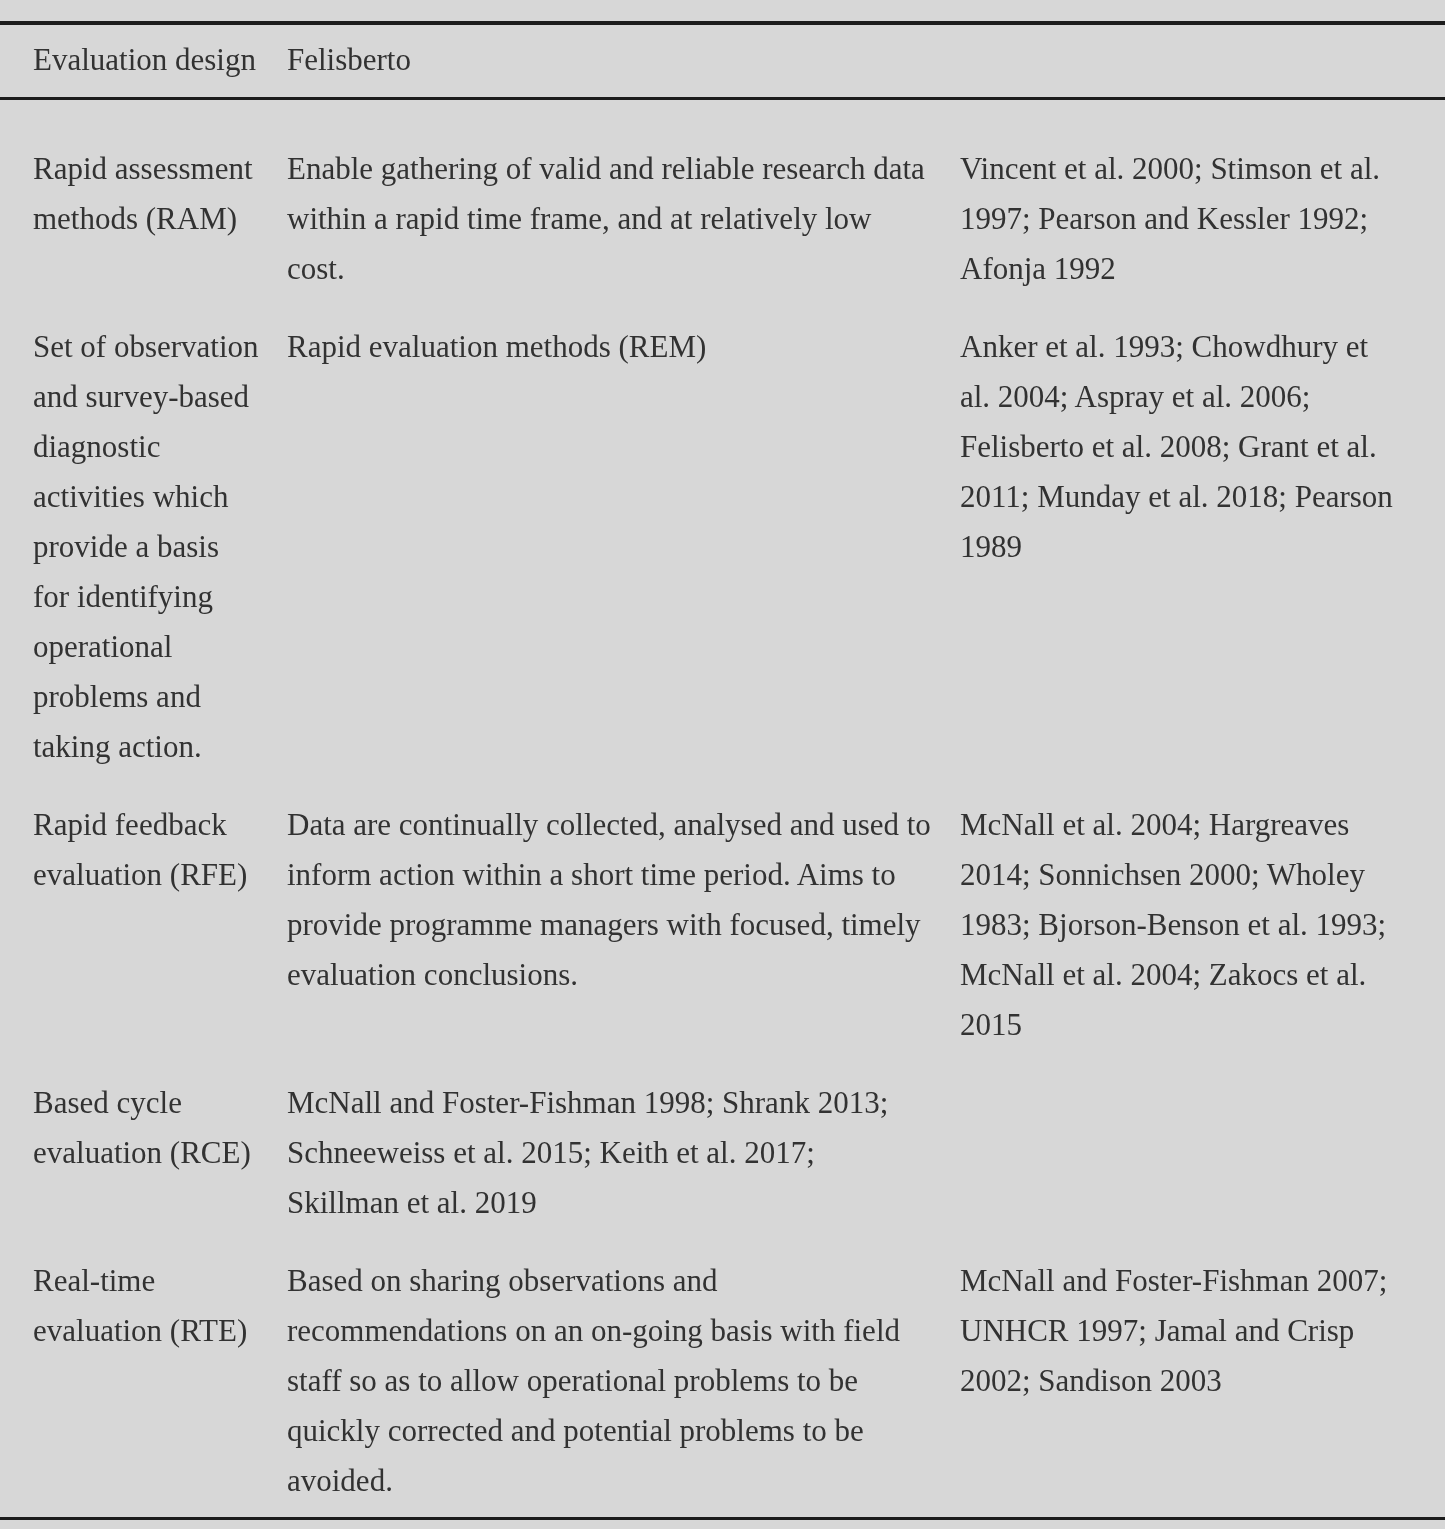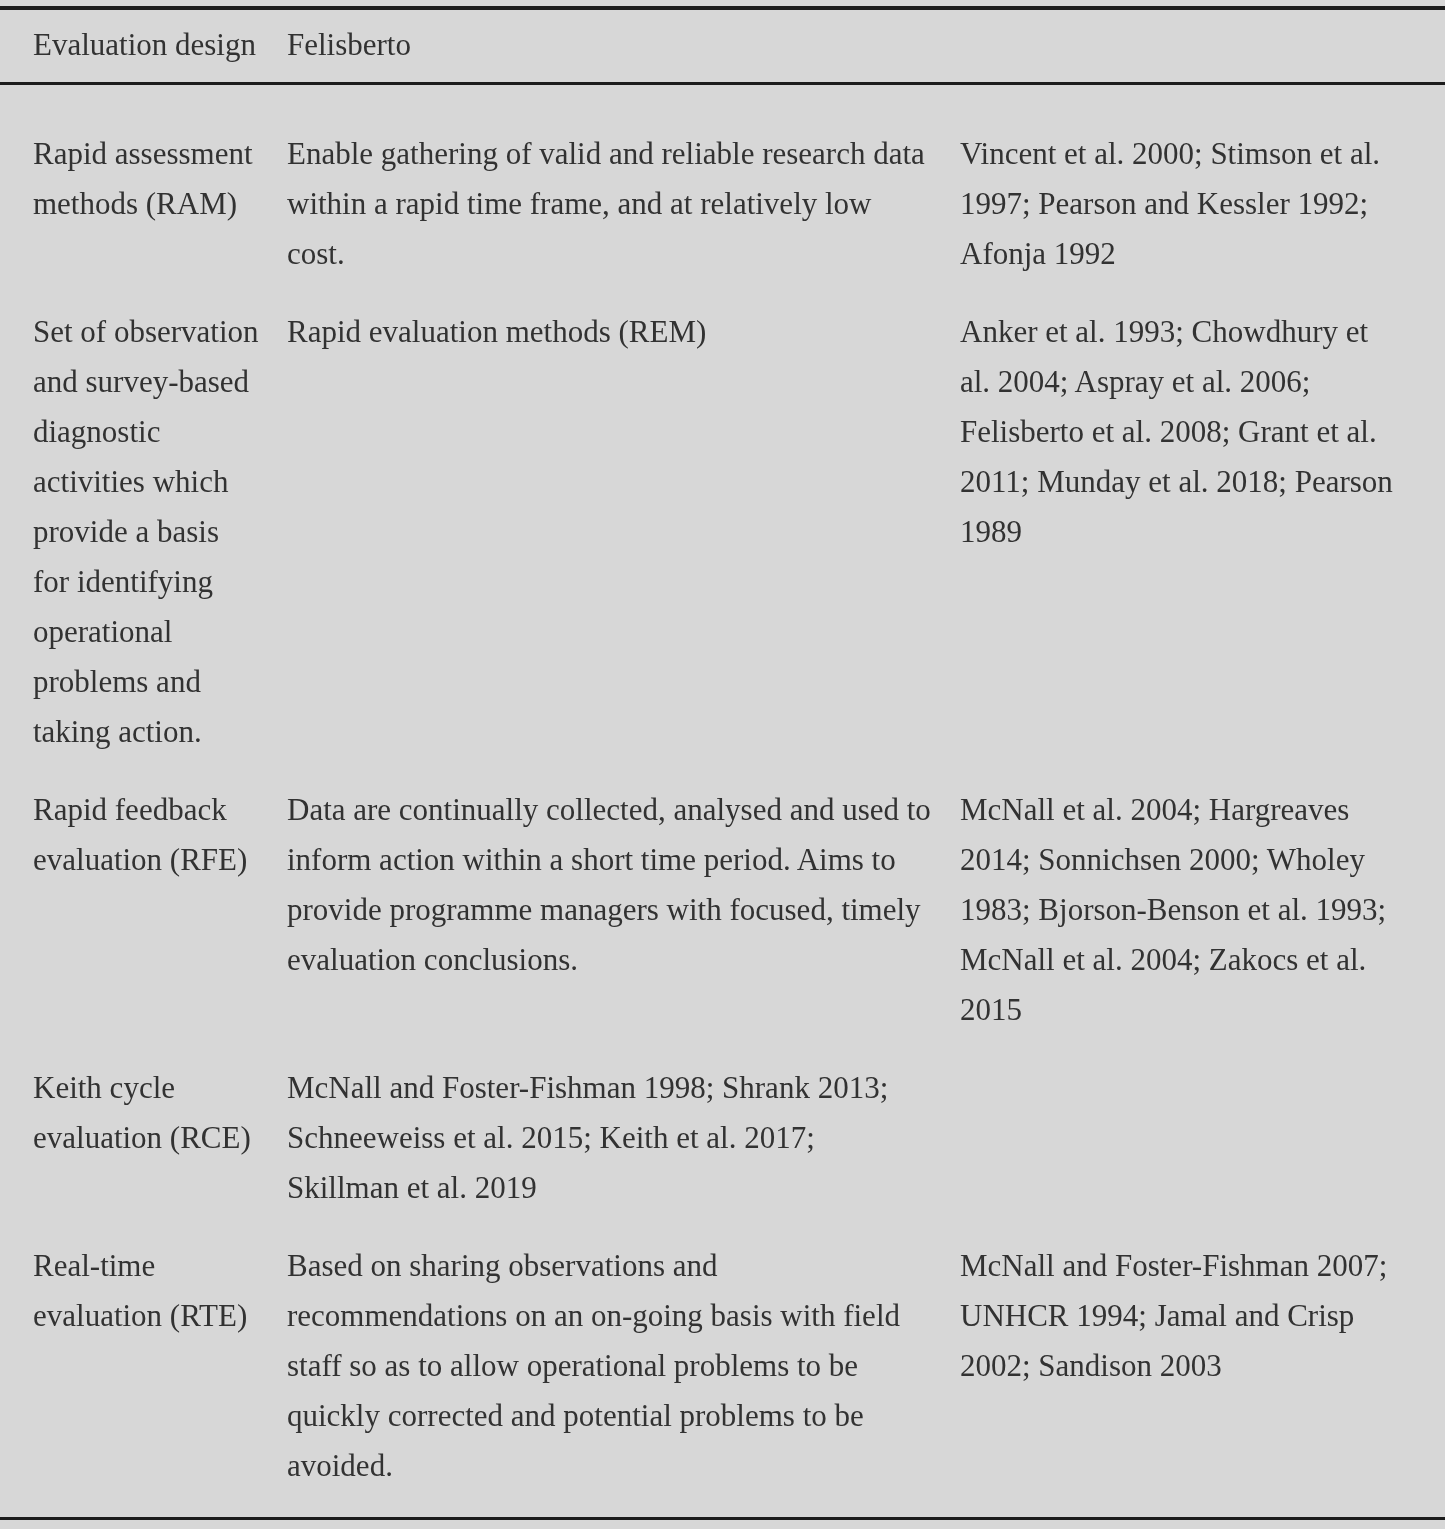--- a/index.html
+++ b/index.html
@@ -14,21 +14,21 @@
     font-size: 31px;
     line-height: 50px;
     color: #323232;
     overflow: hidden;
   }
   .table {
     box-sizing: border-box;
     height: 100%;
     display: flex;
     flex-direction: column;
-    padding-top: 6px;
+    padding-top: 21px;
     padding-bottom: 9px;
   }
   .rule {
     width: 100%;
     background: #1c1c1c;
   }
   .rule-top { height: 4px; }
   .rule-mid { height: 3px; }
   .rule-bottom { height: 3px; }
   .grid {
@@ -82,26 +82,26 @@
       <div class="cell">Anker et al. 1993; Chowdhury et al. 2004; Aspray et al. 2006; Felisberto et al. 2008; Grant et al. 2011; Munday et al. 2018; Pearson 1989</div>
     </div>
 
     <div class="grid row">
       <div class="cell">Rapid feedback evaluation (RFE)</div>
       <div class="cell">Data are continually collected, analysed and used to inform action within a short time period. Aims to provide programme managers with focused, timely evaluation conclusions.</div>
       <div class="cell">McNall et al. 2004; Hargreaves 2014; Sonnichsen 2000; Wholey 1983; Bjorson-Benson et al. 1993; McNall et al. 2004; Zakocs et al. 2015</div>
     </div>
 
     <div class="grid row">
-      <div class="cell">Keith cycle evaluation (RCE)</div>
+      <div class="cell">Based cycle evaluation (RCE)</div>
       <div class="cell">McNall and Foster-Fishman 1998; Shrank 2013; Schneeweiss et al. 2015; Keith et al. 2017; Skillman et al. 2019</div>
     </div>
 
     <div class="grid row">
       <div class="cell">Real-time evaluation (RTE)</div>
       <div class="cell">Based on sharing observations and recommendations on an on-going basis with field staff so as to allow operational problems to be quickly corrected and potential problems to be avoided.</div>
-      <div class="cell">McNall and Foster-Fishman 2007; UNHCR 1994; Jamal and Crisp 2002; Sandison 2003</div>
+      <div class="cell">McNall and Foster-Fishman 2007; UNHCR 1997; Jamal and Crisp 2002; Sandison 2003</div>
     </div>
 
   </div>
 
   <div class="rule rule-bottom"></div>
 </div>
 
 </body></html>

